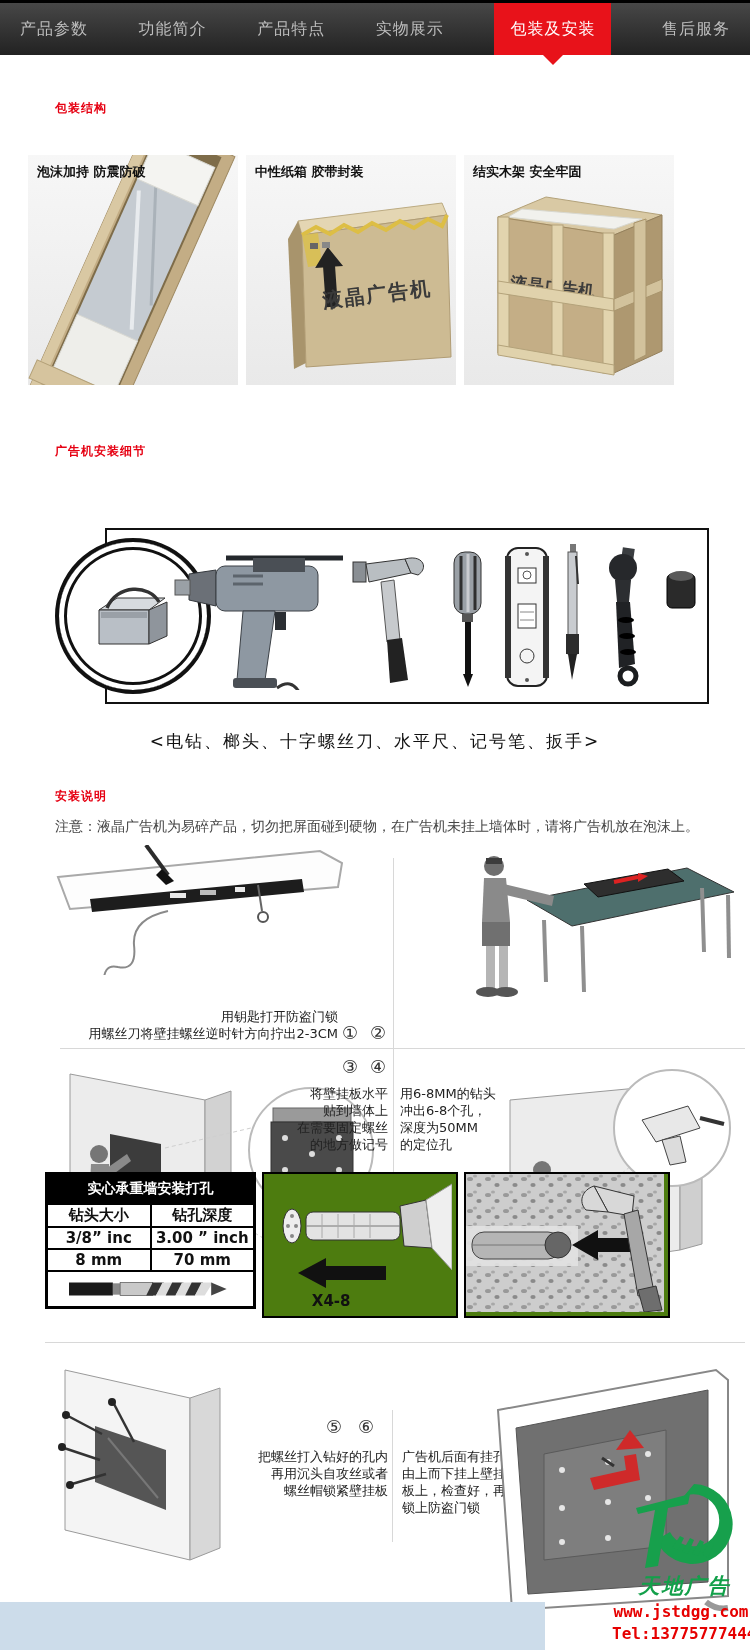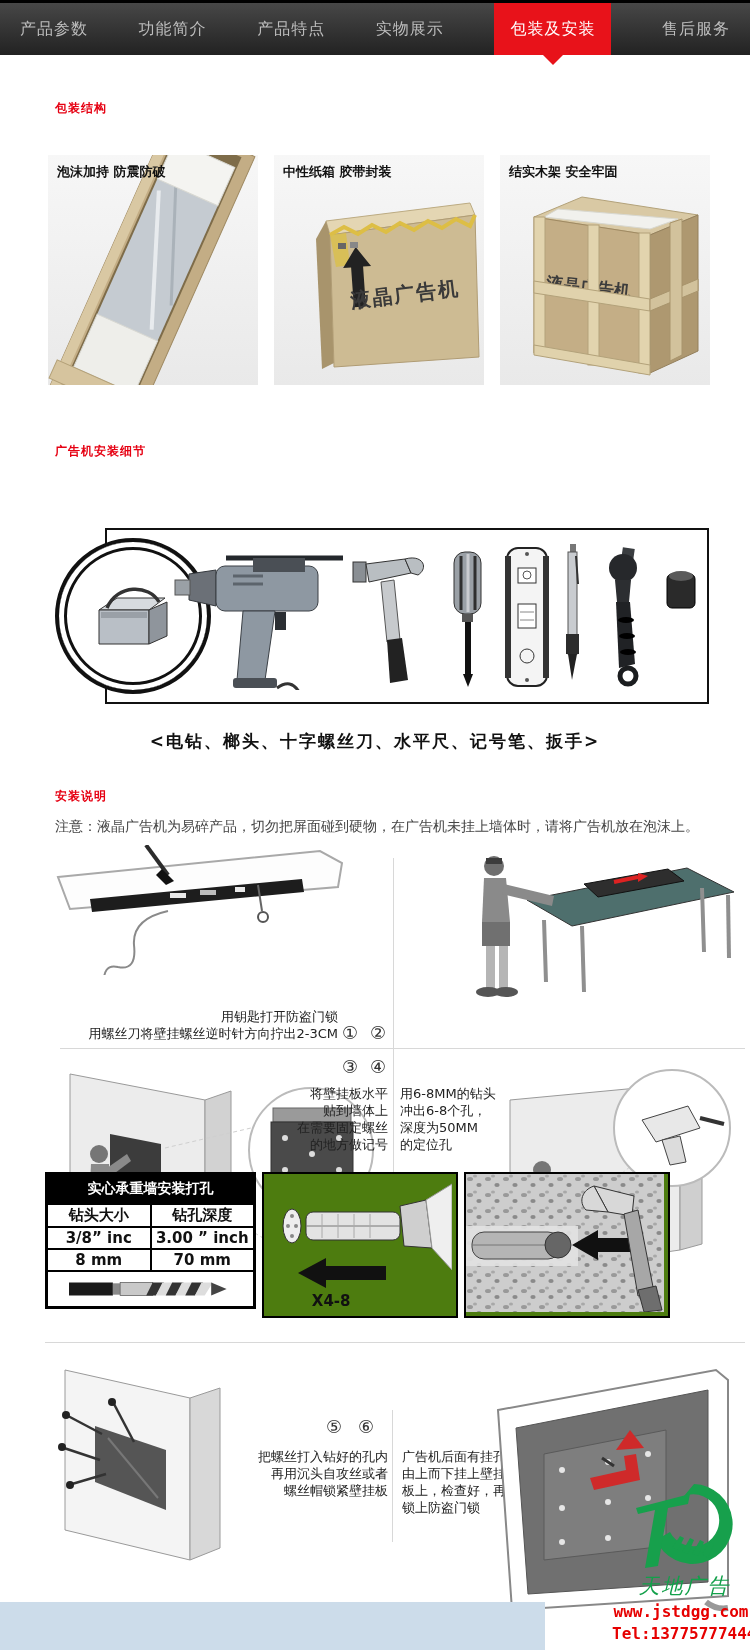--- a/index.html
+++ b/index.html
@@ -11,53 +11,53 @@
        display:flex;align-items:center;justify-content:space-between;
        padding:0 20px;box-sizing:border-box;z-index:30;}
   .tab{color:#bdbdbd;font-size:16px;letter-spacing:1px;white-space:nowrap;}
   .tab.active{background:#e8121a;color:#fff;height:52px;line-height:52px;
       padding:0 16px;position:relative;}
   .tab.active .tri{position:absolute;left:50%;bottom:-10px;margin-left:-10px;width:0;height:0;
       border:10px solid transparent;border-top:10px solid #e8121a;border-bottom:0;}
   .h-red{position:absolute;color:#e60012;font-size:12px;font-weight:bold;letter-spacing:1px;}
   .para{position:absolute;font-size:14px;color:#444;}
   
-  .photos{position:absolute;left:48px;top:155px;display:flex;gap:16px;align-items:center;}
+  .photos{position:absolute;left:28px;top:155px;display:flex;gap:8px;align-items:center;}
   .photo{width:210px;height:230px;background:linear-gradient(#f7f7f7,#e9e9e9);
          position:relative;overflow:hidden;}
   .photo .plabel{position:absolute;left:9px;top:8px;font-size:13px;font-weight:bold;color:#111;z-index:2;}
   
   .toolbox-frame{position:absolute;left:105px;top:528px;width:600px;height:172px;
       border:2px solid #111;background:#fff;}
   .tb-circle-outer{position:absolute;left:-52px;top:8px;width:148px;height:148px;border-radius:50%;
       border:4px solid #111;background:#fff;box-shadow:inset 0 0 0 5px #fff,inset 0 0 0 8px #111;
       display:flex;align-items:center;justify-content:center;}
   .tools-svg{position:absolute;right:6px;top:10px;}
   .tools-caption{position:absolute;left:0;top:730px;width:750px;text-align:center;
-      font-size:17px;font-weight:bold;color:#111;letter-spacing:2px;}
+      font-size:17px;font-weight:normal;color:#111;letter-spacing:2px;}
   
   .ml{white-space:pre-line;}
   .cap{position:absolute;font-size:13px;line-height:17px;color:#222;}
   .num{position:absolute;font-size:18px;color:#333;}
   .hdiv{position:absolute;background:#d8d8d8;height:1px;}
   .vdiv{position:absolute;background:#d8d8d8;width:1px;}
   
   .tbl{position:absolute;left:45px;top:1172px;width:205px;border:3px solid #000;background:#fff;}
   .tbl-title{background:#000;color:#fff;text-align:center;font-size:14px;font-weight:bold;padding:5px 0;}
   .tbl-row{display:flex;border-top:2px solid #000;}
   .tbl-cell{flex:1;text-align:center;font-size:15px;font-weight:bold;color:#111;padding:1px 0;}
   .tbl-cell + .tbl-cell{border-left:2px solid #000;}
   .tbl-bit{border-top:2px solid #000;padding:4px 4px;}
   .panel{position:absolute;top:1172px;height:142px;border:2px solid #000;background:#4d7c0f;overflow:hidden;}
   .x-label{position:absolute;left:0;bottom:6px;width:70%;text-align:center;
       font-size:15px;font-weight:bold;color:#111;}
   
   .band{position:absolute;left:0;top:1602px;width:545px;height:48px;background:#ccdcea;}
   .brand{position:absolute;left:622px;top:1572px;width:125px;text-align:center;
-      color:#13a04a;font-weight:normal;font-style:italic;font-size:21px;letter-spacing:2px;}
+      color:#13a04a;font-weight:bold;font-style:italic;font-size:21px;letter-spacing:2px;}
   .site{position:absolute;left:612px;top:1602px;width:138px;text-align:center;color:#e60000;
       font-family:"DejaVu Sans Mono","Liberation Mono",monospace;font-weight:bold;font-size:16px;}
   .tel{position:absolute;left:612px;top:1624px;width:138px;text-align:center;color:#e60000;
       font-family:"DejaVu Sans Mono","Liberation Mono",monospace;font-weight:bold;font-size:16px;}
   svg{display:block;}
   .abs{position:absolute;}
 </style>
 </head>
 <body>
 

